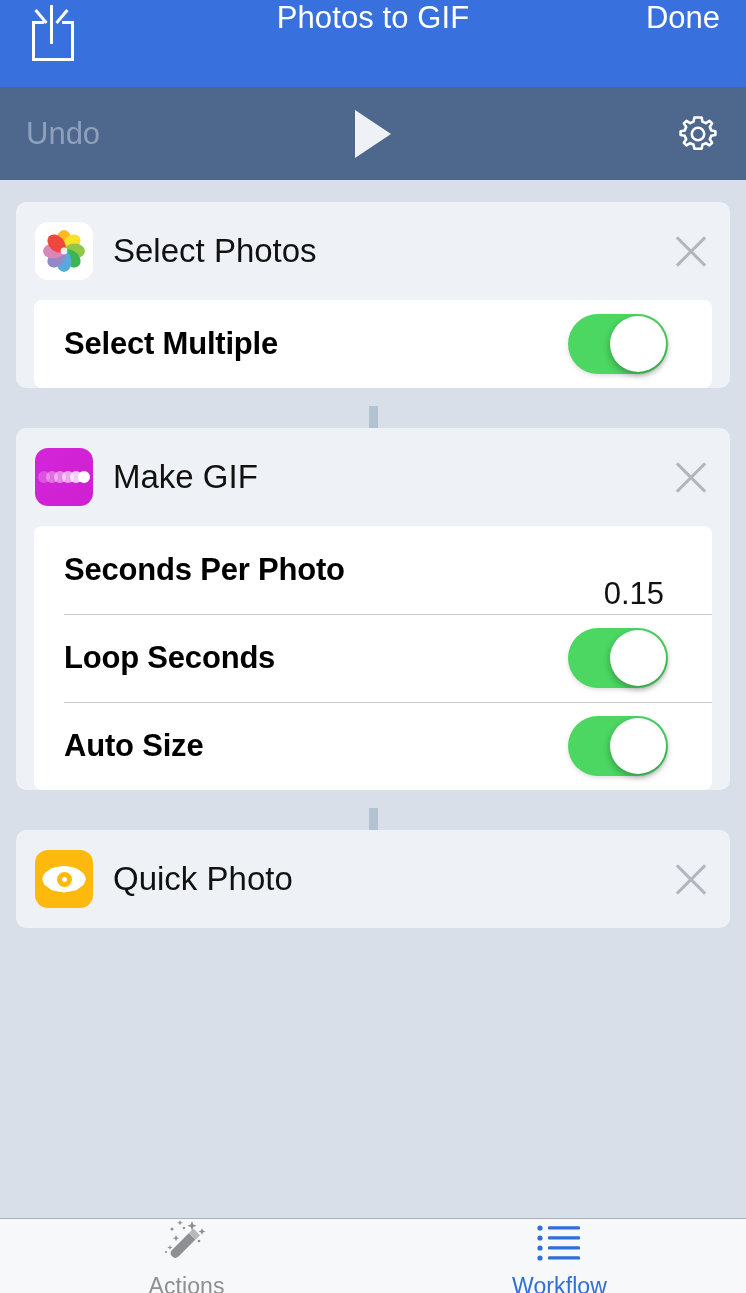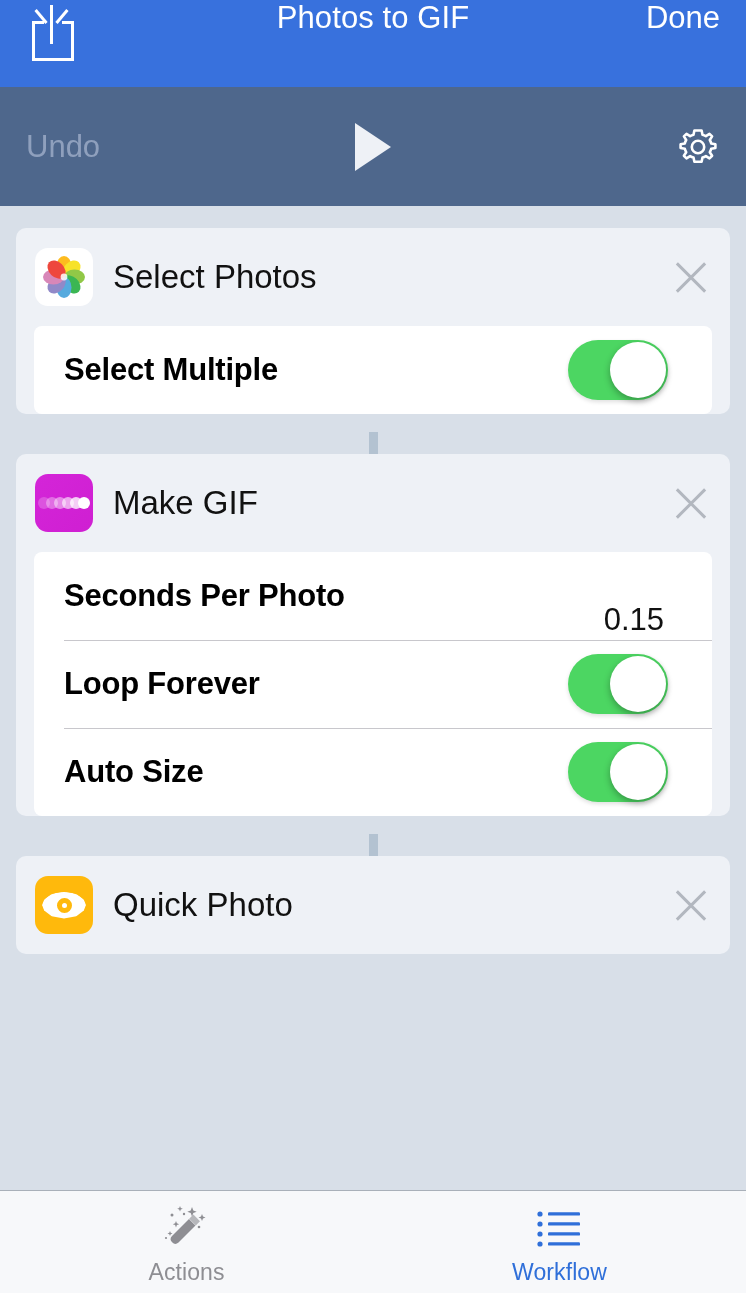--- a/index.html
+++ b/index.html
@@ -113,21 +113,21 @@
     color: #ffffff;
     font-size: 31px;
     font-weight: 400;
     cursor: pointer;
     position: relative;
     z-index: 2;
   }
 
   
   .toolbar {
-    height: 119px;
+    height: 93px;
     background: #4e678c;
     display: flex;
     align-items: center;
     padding: 0 26px;
     flex: 0 0 auto;
     position: relative;
   }
 
   .tb-undo {
     color: #8fa0bd;
@@ -346,21 +346,21 @@
     left: 50%;
     top: 0;
     bottom: 0;
     width: 9px;
     margin-left: -4.5px;
     background: #b3c2d1;
   }
 
   
   .tabbar {
-    height: 103px;
+    height: 75px;
     background: #f7f8fa;
     border-top: 1px solid #a9b0b9;
     display: flex;
     flex: 0 0 auto;
   }
 
   .tab {
     flex: 1 1 0;
     display: flex;
     flex-direction: column;
@@ -457,21 +457,21 @@
         </div>
         <div class="card-title">Make GIF</div>
         <div class="close-x"></div>
       </div>
       <div class="panel">
         <div class="row">
           <div class="row-label">Seconds Per Photo</div>
           <div class="row-value">0.15</div>
         </div>
         <div class="row">
-          <div class="row-label">Loop Forever</div>
+          <div class="row-label">Loop Seconds</div>
           <div class="toggle">
             <div class="knob"></div>
           </div>
         </div>
         <div class="row">
           <div class="row-label">Auto Size</div>
           <div class="toggle">
             <div class="knob"></div>
           </div>
         </div>

